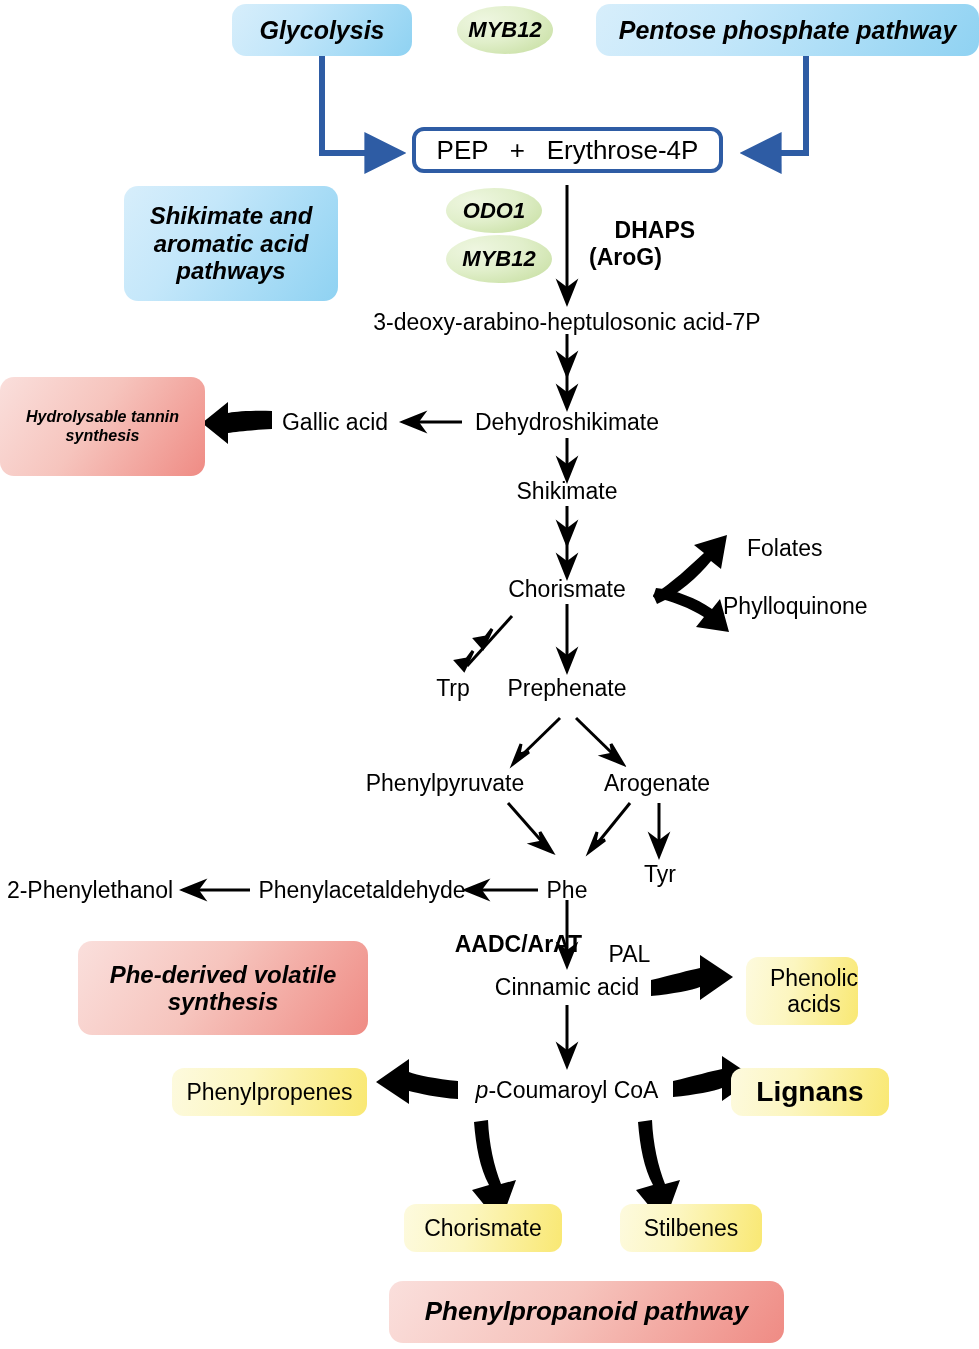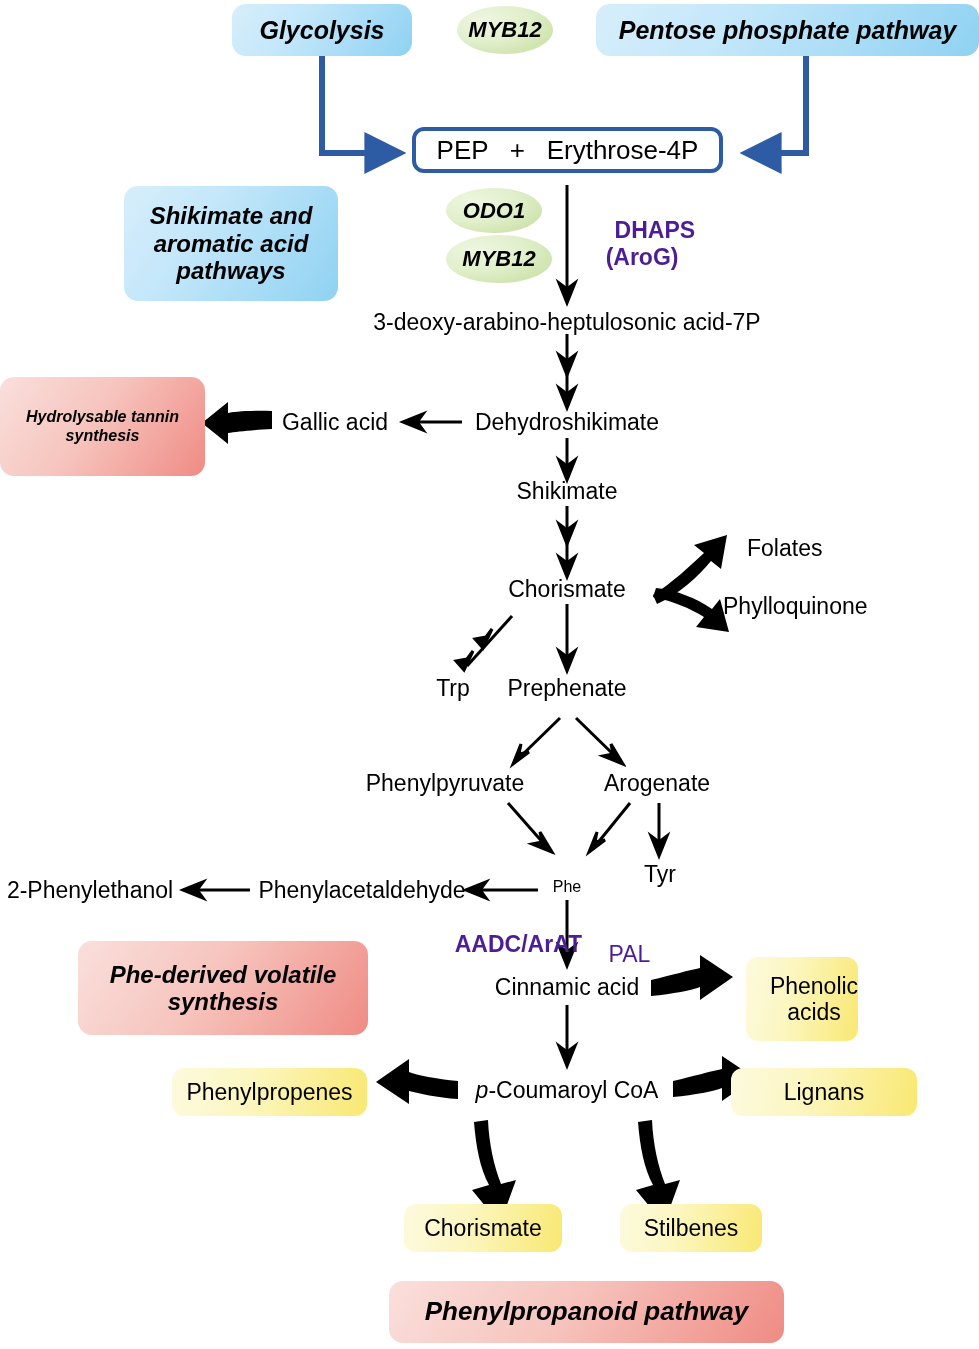--- a/index.html
+++ b/index.html
@@ -94,24 +94,23 @@
     color: #000000;
     font-weight: normal;
     line-height: 1.1;
   }
   .meta.center { transform: translateX(-50%); }
 
   
   .enz {
     position: absolute;
     white-space: pre;
-    color: #4c1d95;
+    color: #000000;
     font-weight: bold;
     line-height: 1.15;
-    text-align: center;
   }
   .enz.plain { font-weight: normal; }
   .ital { font-style: italic; }
 </style>
 </head>
 <body>
 
 <div id="canvas">
 
   <svg id="svg-layer" viewBox="0 0 979 1349">
@@ -268,25 +267,25 @@
   </div>
 
   <div class="catbox pink" style="left:78px; top:941px; width:290px; height:94px; font-size:24px;">
     <span>Phe-derived volatile synthesis</span>
   </div>
 
   <div class="catbox pink" style="left:389px; top:1281px; width:395px; height:62px; font-size:26px;">
     <span>Phenylpropanoid pathway</span>
   </div>
 
-  <div class="prodbox" style="left:746px; top:957px; width:112px; height:84px; font-size:23px;padding-left:24px;">
+  <div class="prodbox" style="left:746px; top:957px; width:112px; height:68px; font-size:23px;padding-left:24px;">
     <span>Phenolic acids</span>
   </div>
 
-  <div class="prodbox" style="left:731px; top:1068px; width:186px; height:48px; font-size:23px;">
+  <div class="prodbox" style="left:731px; top:1068px; width:158px; height:48px; font-size:28px;font-weight:bold;">
     <span>Lignans</span>
   </div>
 
   <div class="prodbox" style="left:172px; top:1068px; width:195px; height:48px; font-size:23px;">
     <span>Phenylpropenes</span>
   </div>
 
   <div class="prodbox" style="left:404px; top:1204px; width:158px; height:48px; font-size:23px;">
     <span>Chorismate</span>
   </div>
@@ -366,21 +365,21 @@
   </div>
 
   <div class="meta center" style="left:657px; top:771px; font-size:23px;">
     <span>Arogenate</span>
   </div>
 
   <div class="meta center" style="left:660px; top:862px; font-size:23px;">
     <span>Tyr</span>
   </div>
 
-  <div class="meta center" style="left:567px; top:878px; font-size:16px;">
+  <div class="meta center" style="left:567px; top:878px; font-size:23px;">
     <span>Phe</span>
   </div>
 
   <div class="meta center" style="left:362px; top:878px; font-size:23px;">
     <span>Phenylacetaldehyde</span>
   </div>
 
   <div class="meta center" style="left:90px; top:878px; font-size:23px;">
     <span>2-Phenylethanol</span>
   </div>

